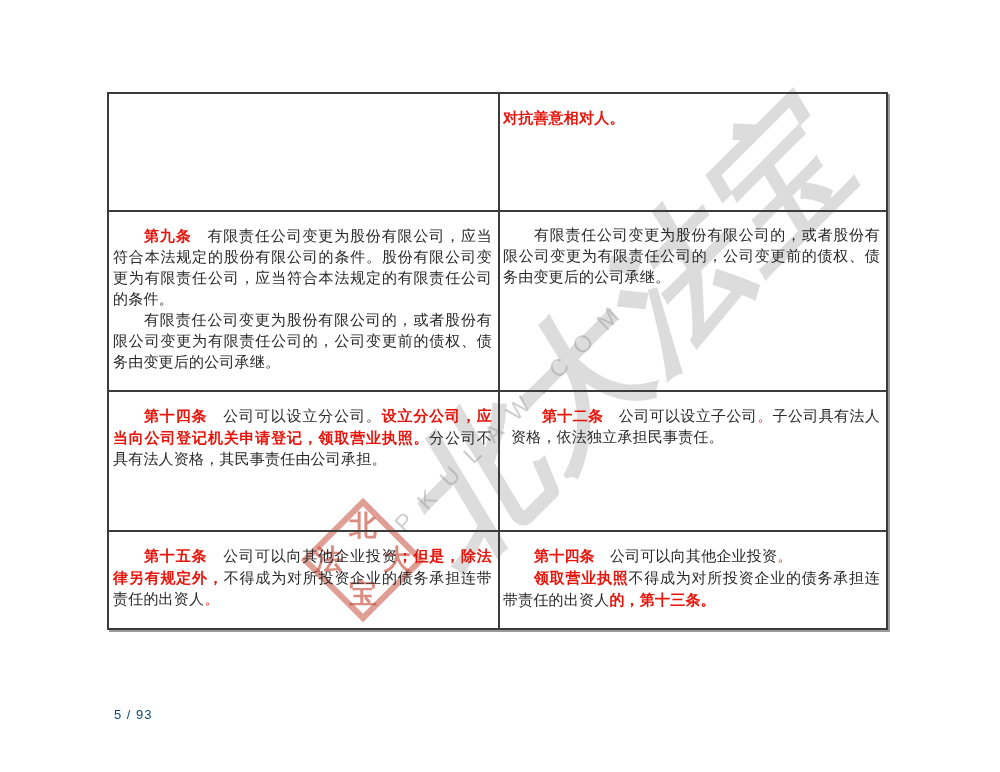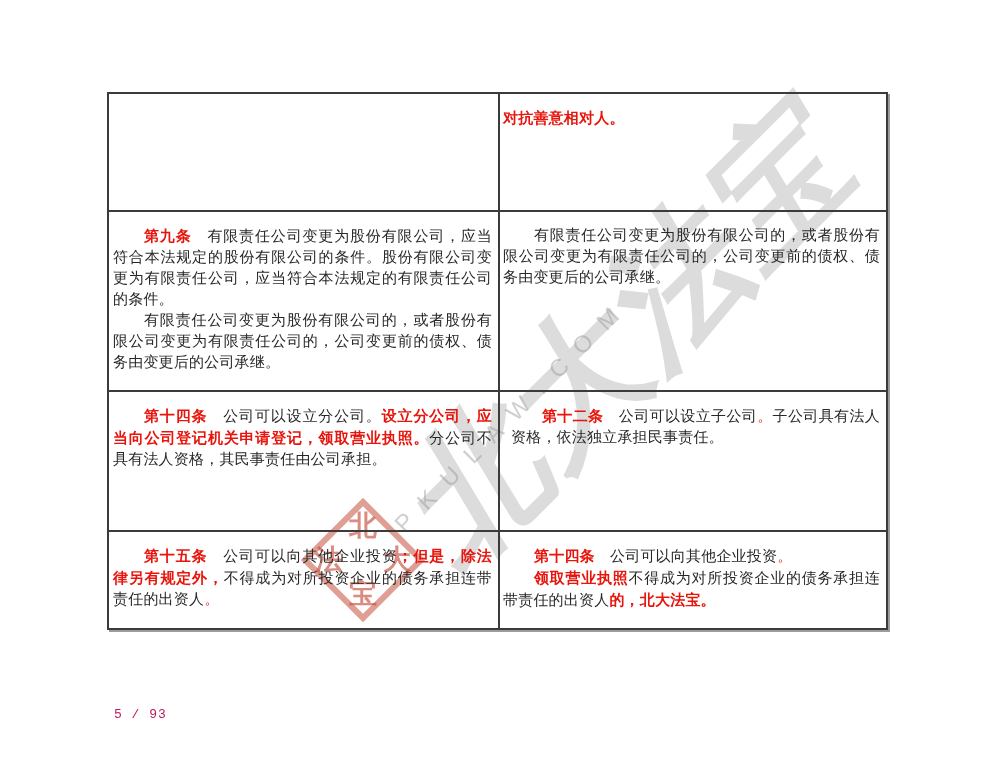--- a/index.html
+++ b/index.html
@@ -69,22 +69,22 @@
   .run.black{color:var(--ink);font-family:"Liberation Serif","DejaVu Serif",serif;}
   .run.red-bold{
     color:var(--red);font-weight:bold;
     font-family:"Liberation Sans","DejaVu Sans",sans-serif;
   }
   .run.red{color:var(--red);font-family:"Liberation Serif","DejaVu Serif",serif;}
 
   
   .footer{
     position:absolute;left:114px;top:706px;z-index:1;
-    font-size:13px;line-height:18px;color:#be185d;letter-spacing:1px;
-    font-family:Liberation Mono, monospace;
+    font-size:13px;line-height:18px;color:#0c4a6e;letter-spacing:1px;
+    font-family:Liberation Sans, sans-serif;
   }
 </style>
 </head>
 <body>
 
 <div class="page">
 
   <div class="watermark">
     <div class="wm-script">北大法宝</div>
     <div class="wm-latin">PKULAW.COM</div>
@@ -120,20 +120,20 @@
         <div class="tcell right">
           <p class="para indent"><span class="run red-bold">第十二条</span><span class="run black">　公司可以设立子公司</span><span class="run red">。</span><span class="run black">子公司具有法人资格，依法独立承担民事责任。</span></p>
         </div>
       </div>
       <div class="trow" style="height: 96px; align-items: center;">
         <div class="tcell left">
           <p class="para indent"><span class="run red-bold">第十五条</span><span class="run black">　公司可以向其他企业投资</span><span class="run red-bold">；但是，除法律另有规定外，</span><span class="run black">不得成为对所投资企业的债务承担连带责任的出资人</span><span class="run red">。</span></p>
         </div>
         <div class="tcell right">
           <p class="para indent"><span class="run red-bold">第十四条</span><span class="run black">　公司可以向其他企业投资</span><span class="run red">。</span></p>
-          <p class="para indent"><span class="run red-bold">领取营业执照</span><span class="run black">不得成为对所投资企业的债务承担连带责任的出资人</span><span class="run red-bold">的，北大法宝。</span></p>
+          <p class="para indent"><span class="run red-bold">领取营业执照</span><span class="run black">不得成为对所投资企业的债务承担连带责任的出资人</span><span class="run red-bold">的，第十三条。</span></p>
         </div>
       </div>
     </div>
 
   <div class="footer">5 / 93</div>
 
 </div>
 
 </body></html>

